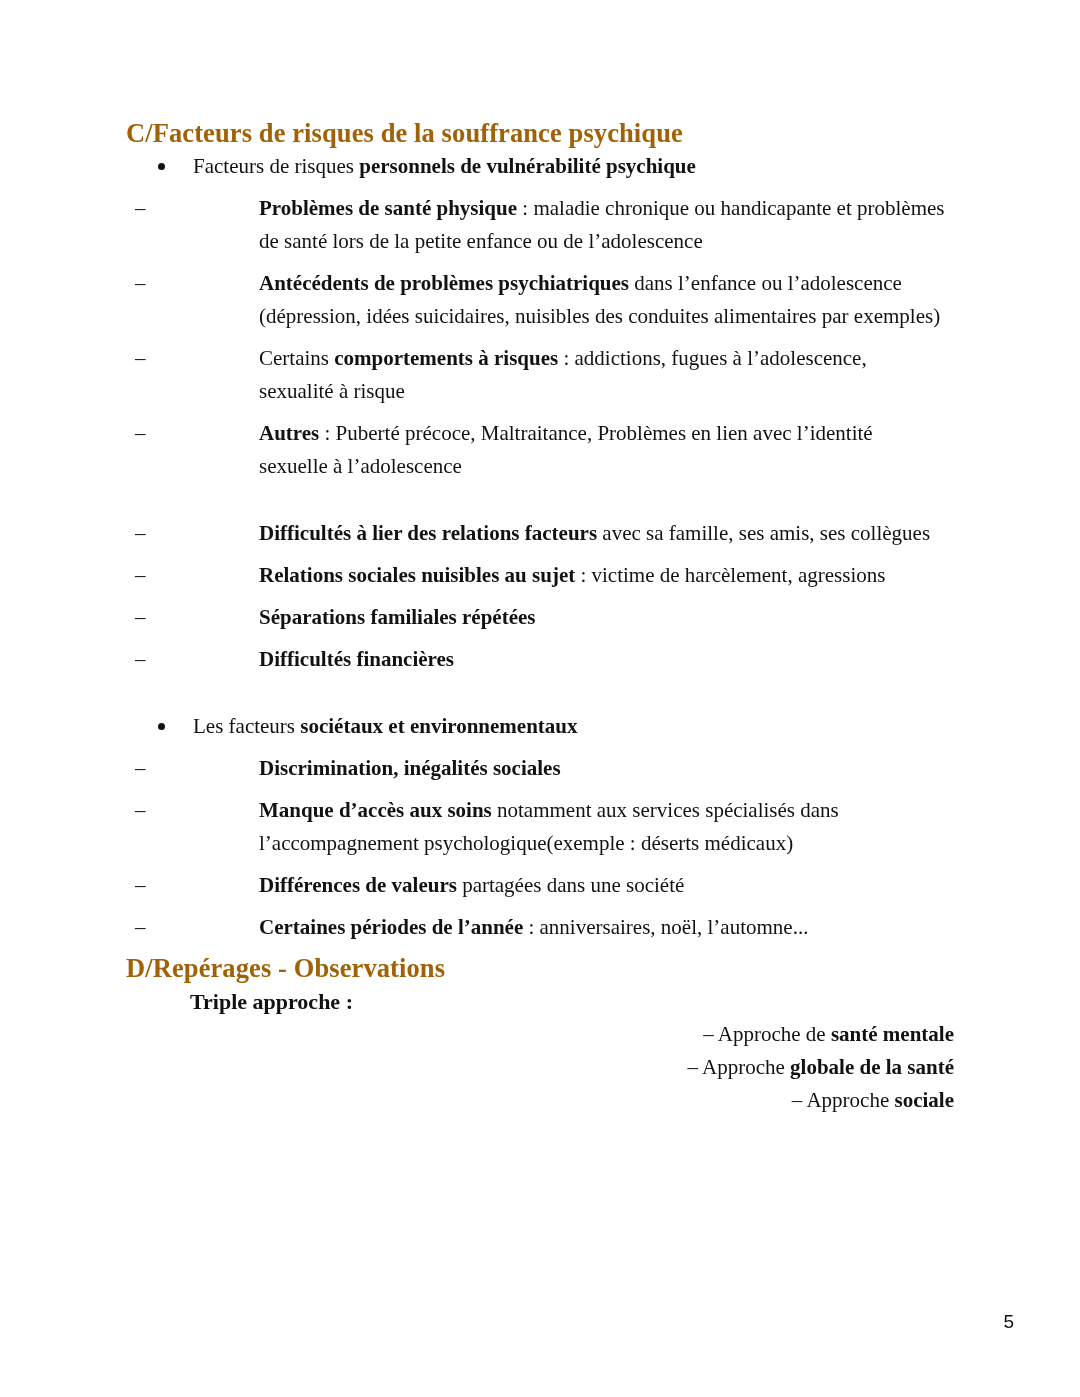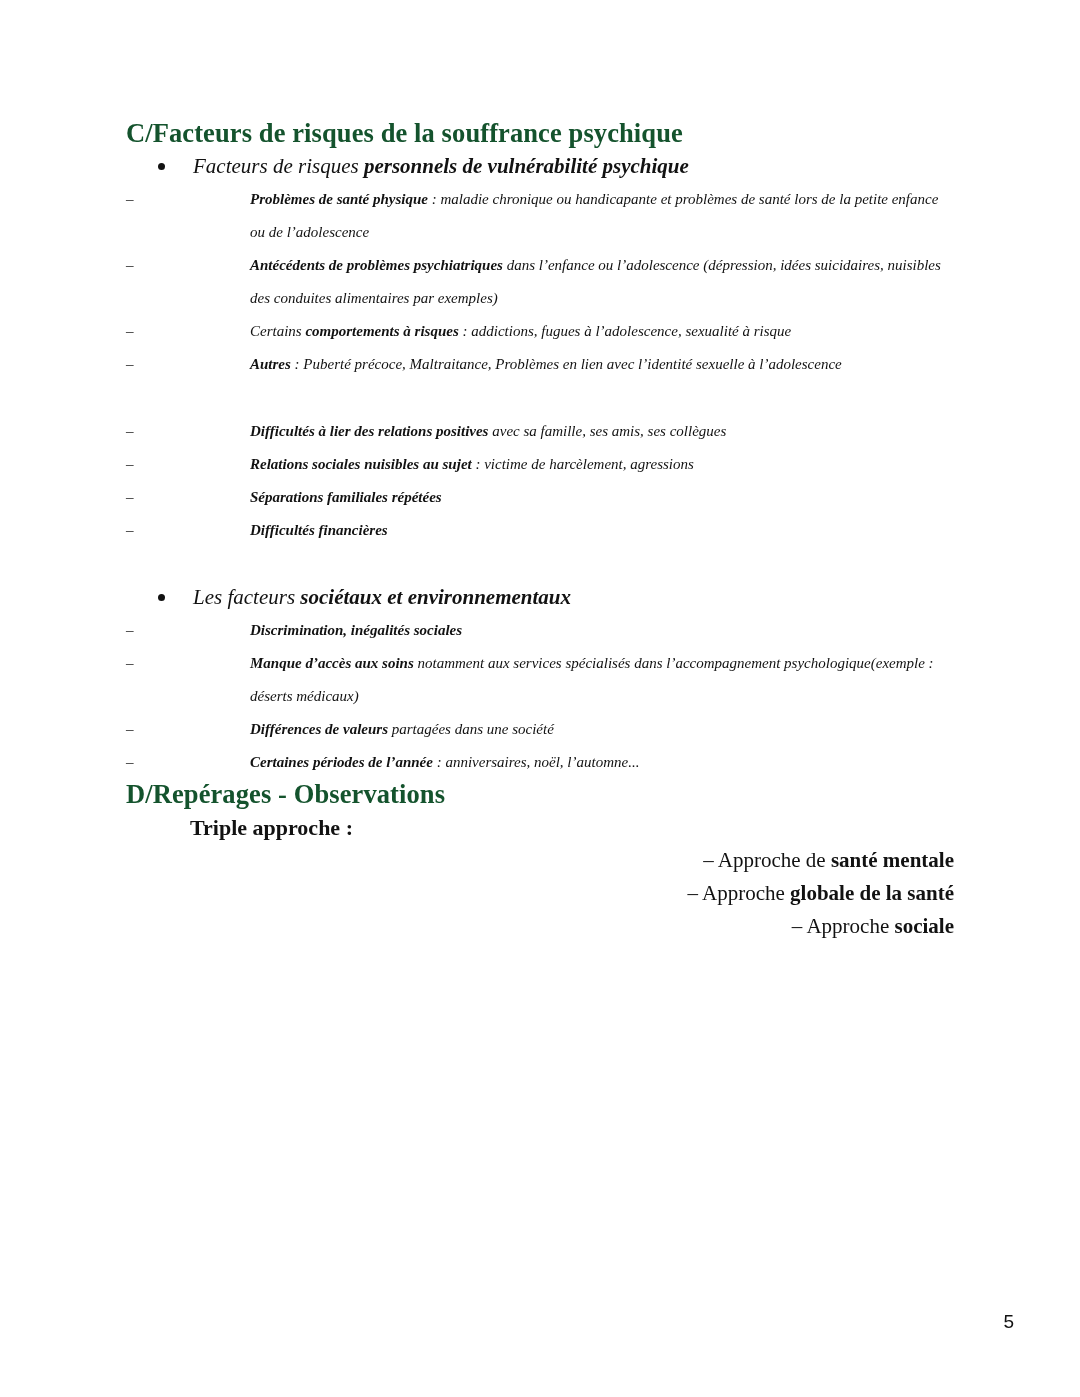--- a/index.html
+++ b/index.html
@@ -22,39 +22,38 @@
     left: 126px;
     top: 118px;
     width: 828px;
   }
 
   h2.section-heading {
     font-family: "Liberation Serif", "DejaVu Serif", serif;
     font-weight: bold;
     font-size: 26.5px;
     line-height: 1.2;
-    color: #14532d;
+    color: #a16207;
     margin: 0;
     letter-spacing: 0.1px;
   }
 
   .heading-c { margin-bottom: 30px; }
   .heading-d { margin-top: 52px; margin-bottom: 28px; }
 
   ul.bullets {
     list-style: none;
     margin: 0;
     padding: 0;
   }
 
   li.bullet-group {
     position: relative;
     margin: 0 0 34px 0;
     padding-left: 0;
-    font-style: italic;
   }
   li.bullet-group:last-child { margin-bottom: 0; }
 
   .bullet-head {
     position: relative;
     padding-left: 67px;
     font-size: 21px;
     line-height: 33px;
   }
   .bullet-head .dot {
@@ -66,25 +65,25 @@
     border-radius: 50%;
     background: #121212;
   }
 
   .sub-list {
     list-style: none;
     margin: 0;
     padding: 0;
   }
   .sub-item {
-    font-size: 15px;
+    font-size: 21px;
     line-height: 33px;
     padding-left: 124px;
     text-indent: -124px;
-    margin: 0;
+    margin: 9px;
   }
   
   .sub-item > .dash-pad {
     display: inline-block;
     width: 124px;
   }
 
   b, strong { font-weight: bold; }
 
   .triple-block {
@@ -130,21 +129,21 @@
           <div class="bullet-head"><span class="dot"></span><span>Facteurs de risques </span><b>personnels de vulnérabilité psychique</b></div>
           <ul class="sub-list">
             <li class="sub-item"><span class="dash-pad" style="text-indent: 0px; padding-left: 0px;"><span>– </span></span><b>Problèmes de santé physique</b><span> : maladie chronique ou handicapante et problèmes de santé lors de la petite enfance ou de l’adolescence</span></li>
             <li class="sub-item"><span class="dash-pad" style="text-indent: 0px; padding-left: 0px;"><span>– </span></span><b>Antécédents de problèmes psychiatriques</b><span> dans l’enfance ou l’adolescence (dépression, idées suicidaires, nuisibles des conduites alimentaires par exemples)</span></li>
             <li class="sub-item"><span class="dash-pad" style="text-indent: 0px; padding-left: 0px;"><span>– </span></span><span>Certains </span><b>comportements à risques</b><span> : addictions, fugues à l’adolescence, sexualité à risque</span></li>
             <li class="sub-item"><span class="dash-pad" style="text-indent: 0px; padding-left: 0px;"><span>– </span></span><b>Autres</b><span> : Puberté précoce, Maltraitance, Problèmes en lien avec l’identité sexuelle à l’adolescence</span></li>
           </ul>
         </li>
         <li class="bullet-group">
           <ul class="sub-list">
-            <li class="sub-item"><span class="dash-pad" style="text-indent: 0px; padding-left: 0px;"><span>– </span></span><b>Difficultés à lier des relations positives</b><span> avec sa famille, ses amis, ses collègues</span></li>
+            <li class="sub-item"><span class="dash-pad" style="text-indent: 0px; padding-left: 0px;"><span>– </span></span><b>Difficultés à lier des relations facteurs</b><span> avec sa famille, ses amis, ses collègues</span></li>
             <li class="sub-item"><span class="dash-pad" style="text-indent: 0px; padding-left: 0px;"><span>– </span></span><b>Relations sociales nuisibles au sujet</b><span> : victime de harcèlement, agressions</span></li>
             <li class="sub-item"><span class="dash-pad" style="text-indent: 0px; padding-left: 0px;"><span>– </span></span><b>Séparations familiales répétées</b></li>
             <li class="sub-item"><span class="dash-pad" style="text-indent: 0px; padding-left: 0px;"><span>– </span></span><b>Difficultés financières</b></li>
           </ul>
         </li>
         <li class="bullet-group">
           <div class="bullet-head"><span class="dot"></span><span>Les facteurs </span><b>sociétaux et environnementaux</b></div>
           <ul class="sub-list">
             <li class="sub-item"><span class="dash-pad" style="text-indent: 0px; padding-left: 0px;"><span>– </span></span><b>Discrimination, inégalités sociales</b></li>
             <li class="sub-item"><span class="dash-pad" style="text-indent: 0px; padding-left: 0px;"><span>– </span></span><b>Manque d’accès aux soins</b><span> notamment aux services spécialisés dans l’accompagnement psychologique(exemple : déserts médicaux)</span></li>

